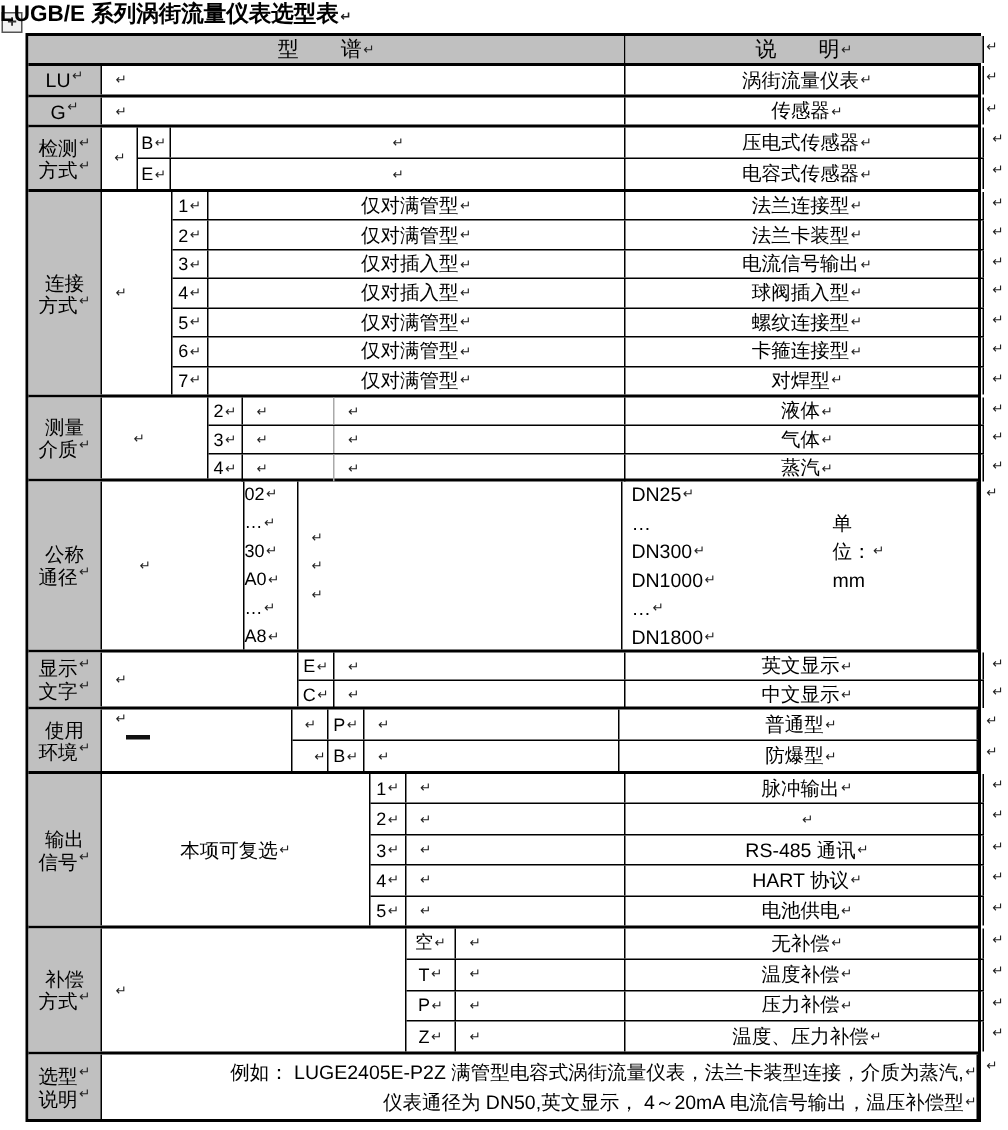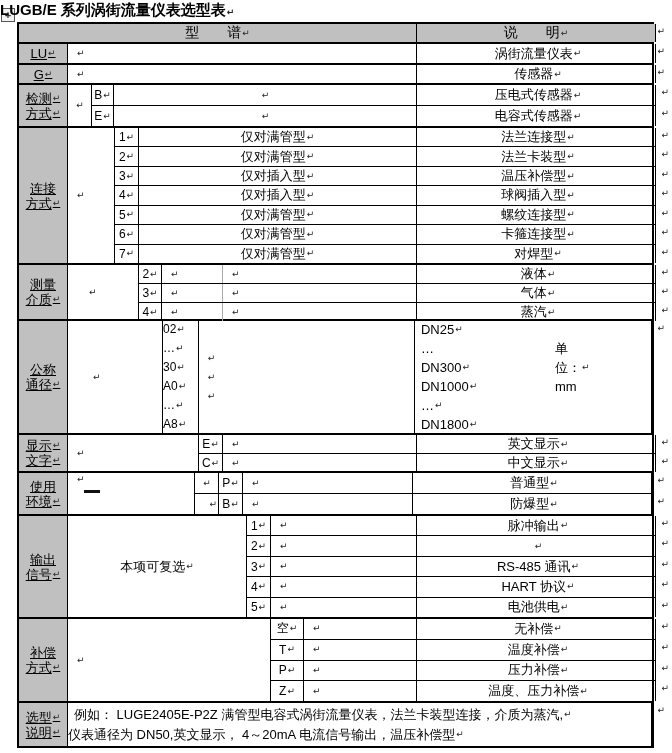--- a/index.html
+++ b/index.html
@@ -21,21 +21,21 @@
   
   .tbl{position:absolute;left:17px;top:22px;width:637px;height:726px;
     border:2px solid #000;background:#fff;}
   .row,.sec{display:flex;border-bottom:1px solid #000;position:relative;}
   .secb{border-bottom:2px solid #000;}
   .sec:last-child,.row:last-child{border-bottom:none;}
   .c{border-right:1px solid #000;display:flex;align-items:center;overflow:visible;}
   .c:last-child{border-right:none;}
   .lbl{width:49px;background:#c0c0c0;flex-direction:column;justify-content:center;
     text-align:center;font-size:13px;line-height:15px;flex:none;}
-  .lbl .ln{display:flex;align-items:center;justify-content:center;text-decoration:underline;}
+  .lbl .ln{display:flex;justify-content:center;}
   .desc{width:239px;padding-left:4px;font-size:13px;flex:none;justify-content:center;}
   .code{justify-content:center;font-size:12px;flex:none;}
   .mid{font-size:13px;flex:none;}
   .mid.center{justify-content:center;}
   .mid.left{padding-left:8px;justify-content:flex-start;}
   .rowscol{display:flex;flex-direction:column;flex:1;}
   .rowscol .r{display:flex;border-bottom:1px solid #000;flex:1;position:relative;}
   .rowscol .r:last-child{border-bottom:none;}
   .hdr{background:#c0c0c0;justify-content:center;font-size:14px;flex:none;}
   .faintl{border-left:1px solid #aaa;}
@@ -196,21 +196,21 @@
         <div class="r">
           <div class="c code" style="width:24px">
               <span>3</span>
               <span class="m">↵</span>
             </div>
           <div class="c mid center" style="width:278px">
               <span>仅对插入型</span>
               <span class="m">↵</span>
             </div>
           <div class="c desc">
-              <span>温压补偿型</span>
+              <span>电流信号输出</span>
               <span class="m">↵</span>
             </div>
           <span class="rm">↵</span>
         </div>
         <div class="r">
           <div class="c code" style="width:24px">
               <span>4</span>
               <span class="m">↵</span>
             </div>
           <div class="c mid center" style="width:278px">
@@ -683,21 +683,21 @@
       <div class="c lbl">
         <span class="ln">
             <span>选型</span>
             <span class="m">↵</span>
           </span>
         <span class="ln">
             <span>说明</span>
             <span class="m">↵</span>
           </span>
       </div>
-      <div class="c" style="width:588px;flex-direction:column;align-items:flex-start;justify-content:center">
+      <div class="c" style="width:588px;flex-direction:column;align-items:flex-end;justify-content:center">
         <div class="exline" style="padding-left:6px">
             <span>例如：  LUGE2405E-P2Z  满管型电容式涡街流量仪表，法兰卡装型连接，介质为蒸汽,</span>
             <span class="m">↵</span>
           </div>
         <div class="exline" style="">
             <span>仪表通径为 DN50,英文显示，  4～20mA 电流信号输出，温压补偿型</span>
             <span class="m">↵</span>
           </div>
       </div>
       <span class="rm">↵</span>

